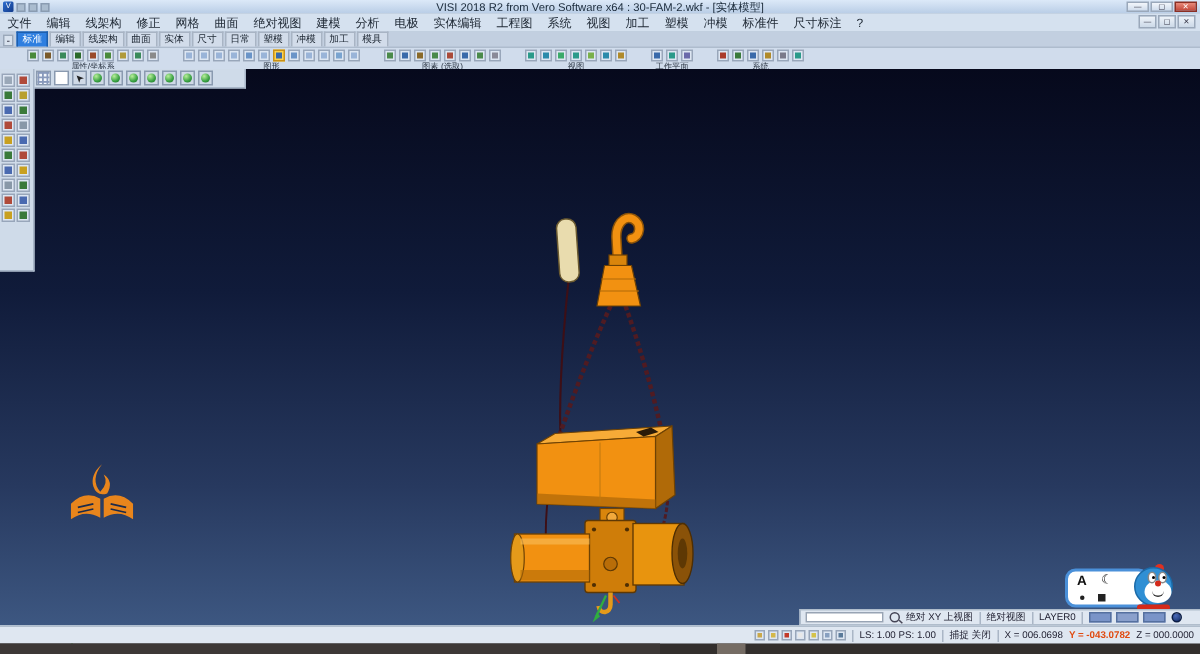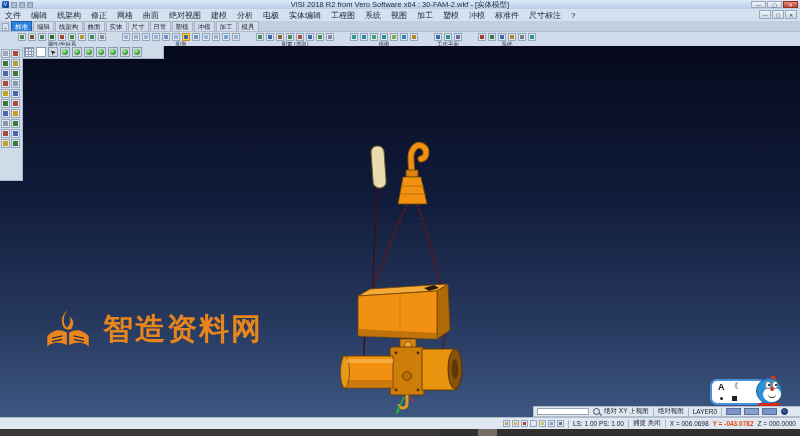--- a/index.html
+++ b/index.html
@@ -255,21 +255,20 @@
 
   <div class="viewport">
 
     <div class="watermark">
       <svg class="wm-logo" viewBox="0 0 40 40">
         <path d="M2 26 Q10 18 19 23 L19 34 Q10 29 2 35 Z" fill="var(--wm,#e8851c)"></path>
         <path d="M38 26 Q30 18 21 23 L21 34 Q30 29 38 35 Z" fill="var(--wm,#e8851c)"></path>
         <path d="M20 3 Q13 12 19 19 Q24 14 21 9 Q27 13 23 20 Q17 22 15 16 Q13 9 20 3 Z" fill="var(--wm,#e8851c)"></path>
         <path d="M6 28 L15 26 M6 31 L15 29 M25 26 L34 28 M25 29 L34 31" stroke="#1d2b4a" stroke-width="1" fill="none"></path>
       </svg>
-      <span class="wm-text">智造资料网</span>
     </div>
 
     <svg class="model-svg" viewBox="335 85 130 290">
 
       <path d="M379 141 C375 180 372 220 374 253" fill="none" stroke="#3d0f16" stroke-width="1.4"></path>
 
       <path d="M443 252 Q449 283 441 308" fill="none" stroke="var(--chain,#4f1b22)" stroke-width="2" stroke-dasharray="3 1.5"></path>
       <path d="M371 254 Q361 295 365 330 Q368 345 377 339" fill="none" stroke="#3d0f16" stroke-width="1.3"></path>
 
       <path d="M407 158 Q388 200 371 250" fill="none" stroke="var(--chain,#4f1b22)" stroke-width="3" stroke-dasharray="3 2"></path>

